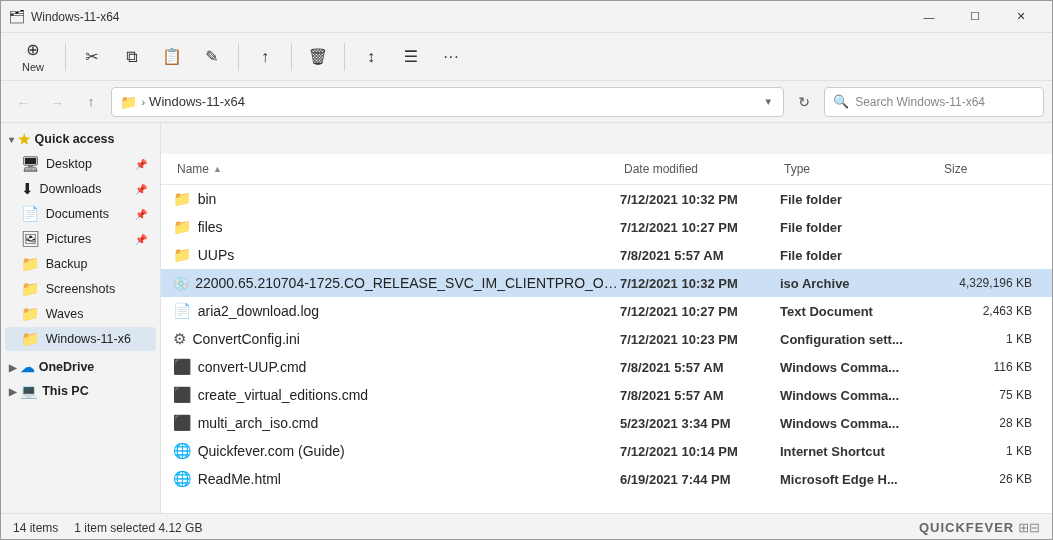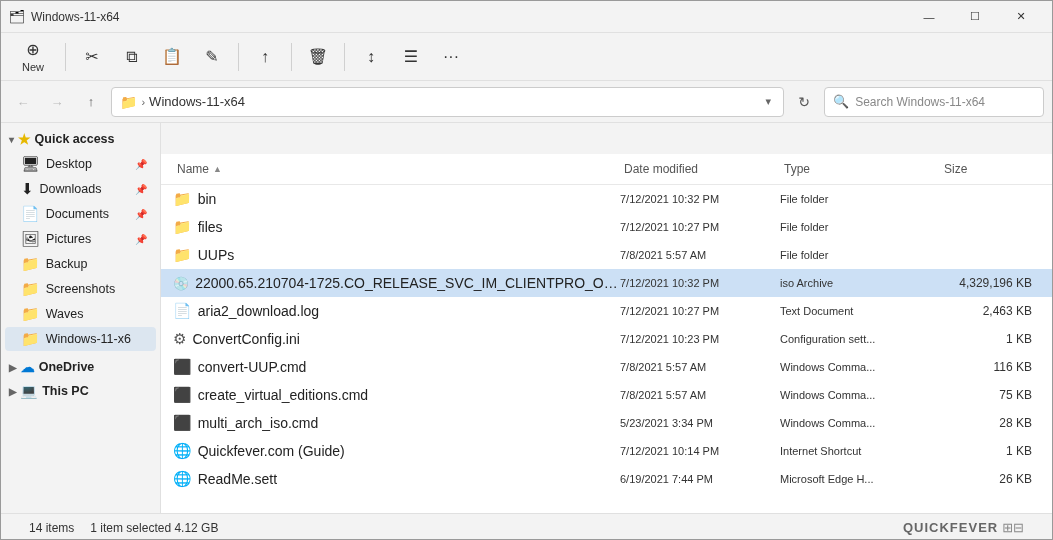--- a/index.html
+++ b/index.html
@@ -219,31 +219,31 @@
     }
     .file-row.selected { background: #cce0f5; }
     .file-name-cell {
       display: flex;
       align-items: center;
       gap: 6px;
       overflow: hidden;
     }
     .file-icon { font-size: 15px; flex-shrink: 0; }
     .file-name-text { font-size: 14px; color: #222; white-space: nowrap; overflow: hidden; text-overflow: ellipsis; }
-    .file-cell { font-size: 11px; color: #333; }
+    .file-cell { font-size: 13px; color: #333; font-weight: bold; }
     .file-size-cell { font-size: 12px; color: #333; text-align: right; padding-right: 8px; }
 
     
     .status-bar {
       height: 28px;
       background: #f3f3f3;
       border-top: 1px solid #e0e0e0;
       display: flex;
       align-items: center;
-      padding: 0 28px;
+      padding: 0 12px;
       gap: 16px;
       font-size: 12px;
       color: #333;
     }
     .status-right {
       margin-left: auto;
       display: flex;
       align-items: center;
       gap: 4px;
     }
@@ -472,21 +472,21 @@
             <span class="file-icon url-icon">🌐</span>
             <span class="file-name-text">Quickfever.com (Guide)</span>
           </div>
           <div class="file-cell">7/12/2021 10:14 PM</div>
           <div class="file-cell">Internet Shortcut</div>
           <div class="file-size-cell">1 KB</div>
         </div>
         <div class="file-row">
           <div class="file-name-cell">
             <span class="file-icon html-icon">🌐</span>
-            <span class="file-name-text">ReadMe.sett</span>
+            <span class="file-name-text">ReadMe.html</span>
           </div>
           <div class="file-cell">6/19/2021 7:44 PM</div>
           <div class="file-cell">Microsoft Edge H...</div>
           <div class="file-size-cell">26 KB</div>
         </div>
       </div>
   </div>
 </div>
 
 <div class="status-bar">

